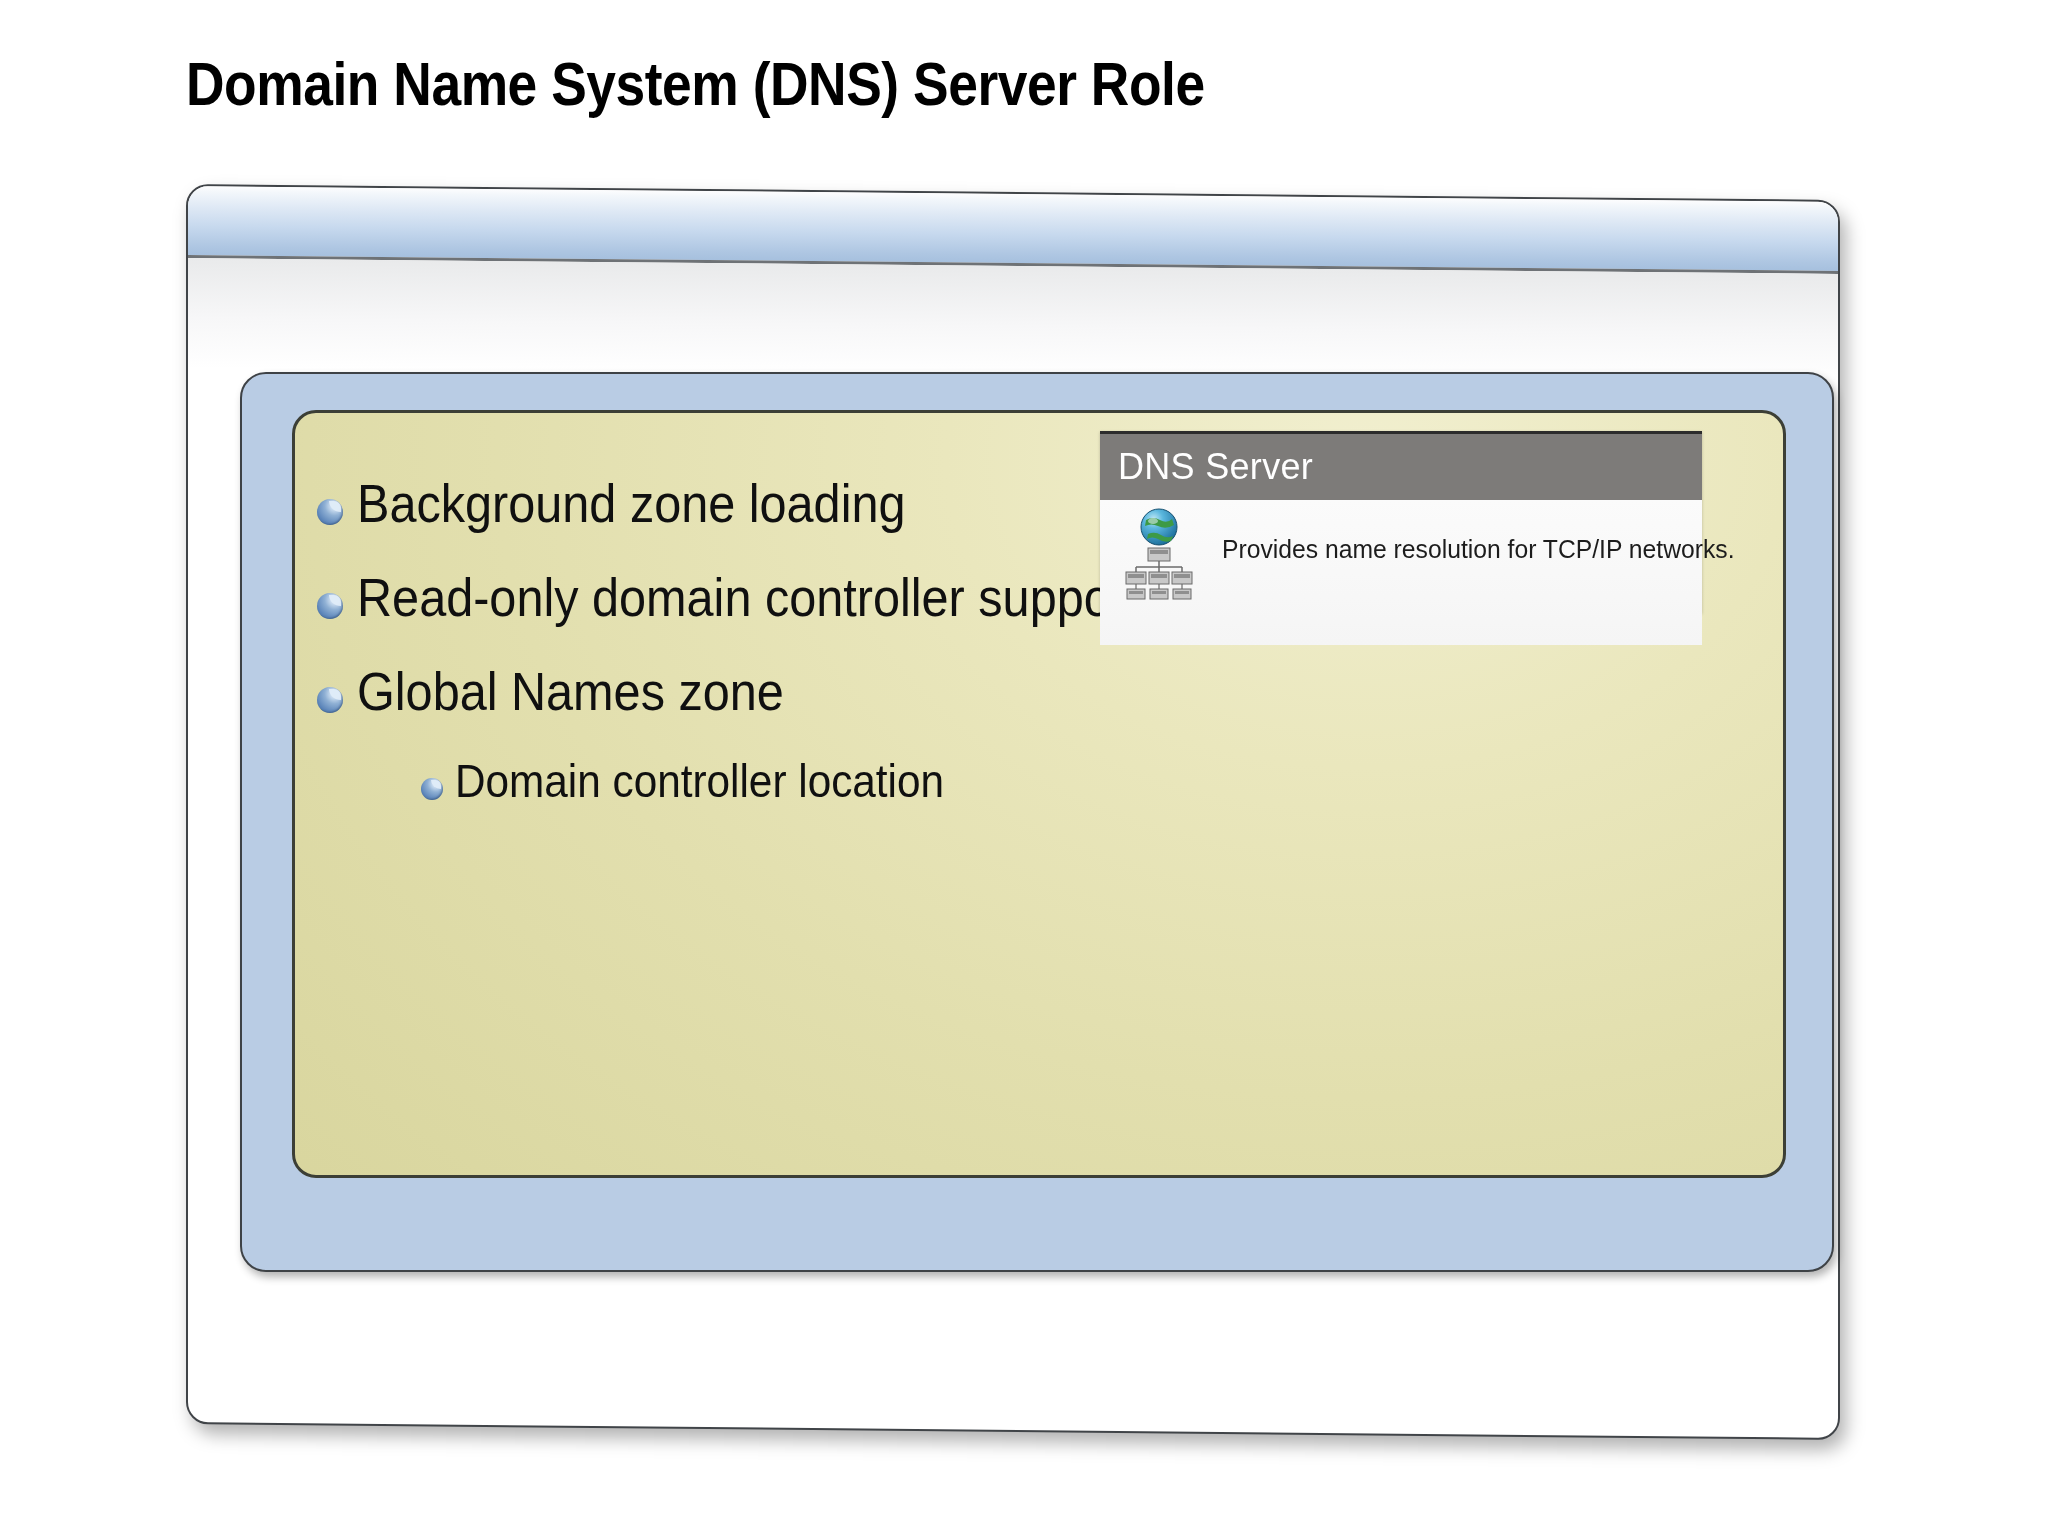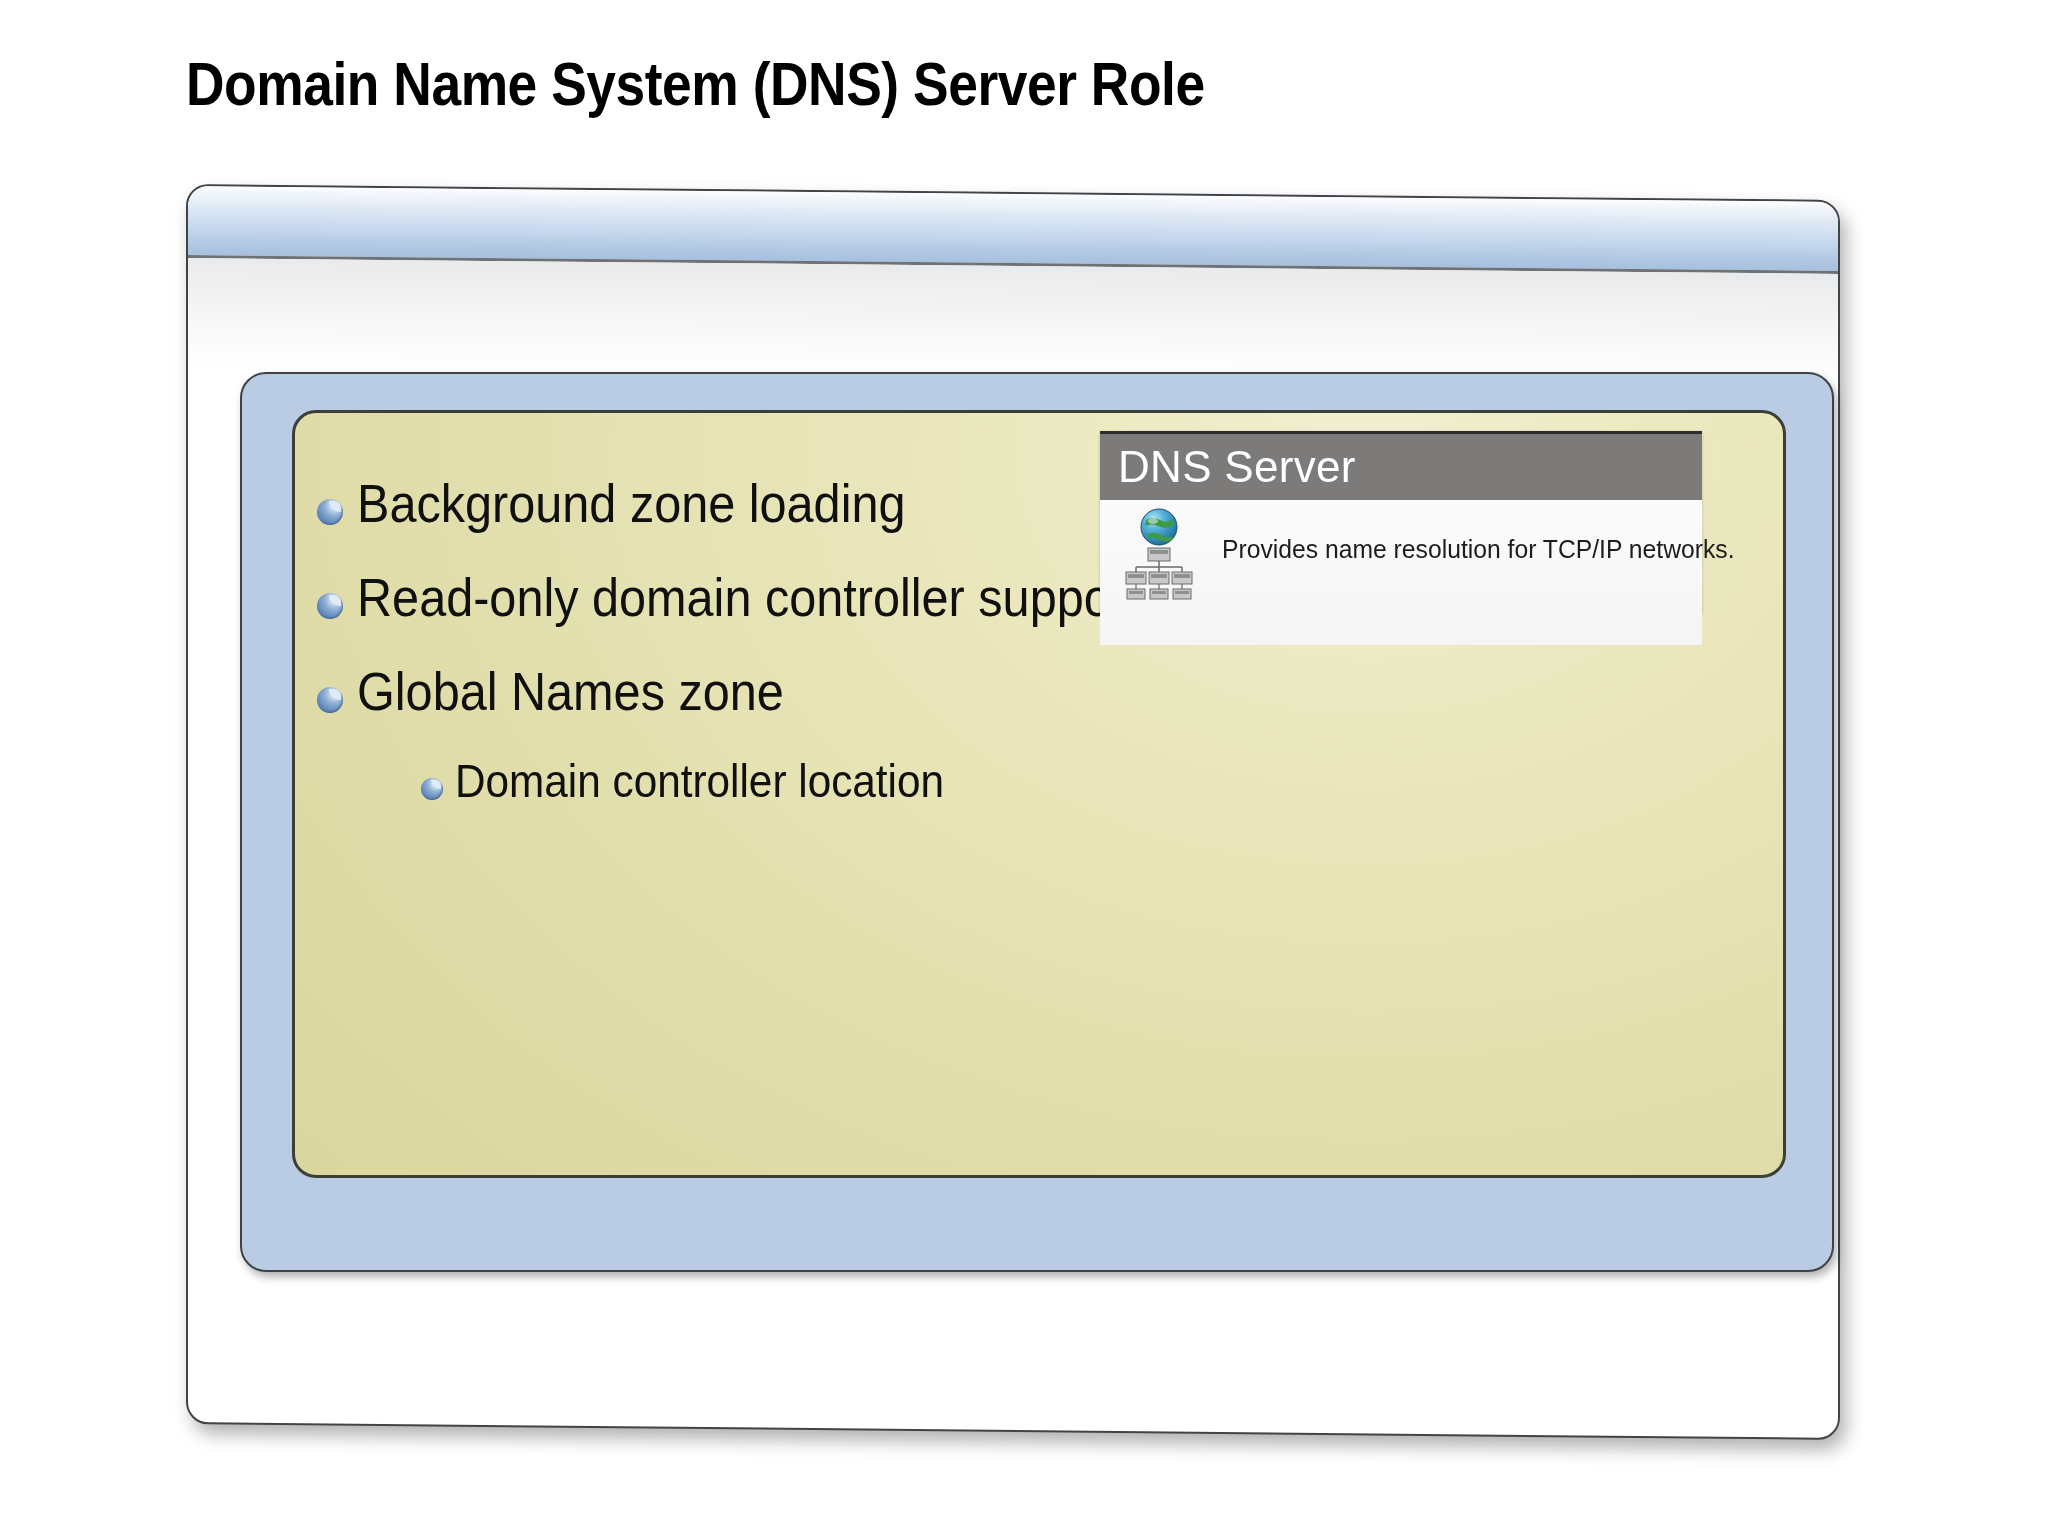--- a/index.html
+++ b/index.html
@@ -199,21 +199,21 @@
   .dns-panel-header {
     height: 66px;
     background: #7d7b79;
     display: flex;
     align-items: center;
     padding-left: 18px;
     box-sizing: border-box;
   }
   .dns-panel-title {
     font-family: "Liberation Sans", sans-serif;
-    font-size: 44px;
+    font-size: 36px;
     color: #ffffff;
     letter-spacing: 0.3px;
   }
   .dns-panel-body {
     position: relative;
     height: 145px;
     background: linear-gradient(to bottom, #fbfbfb 0%, #f5f5f5 100%);
   }
   .dns-icon {
     position: absolute;

